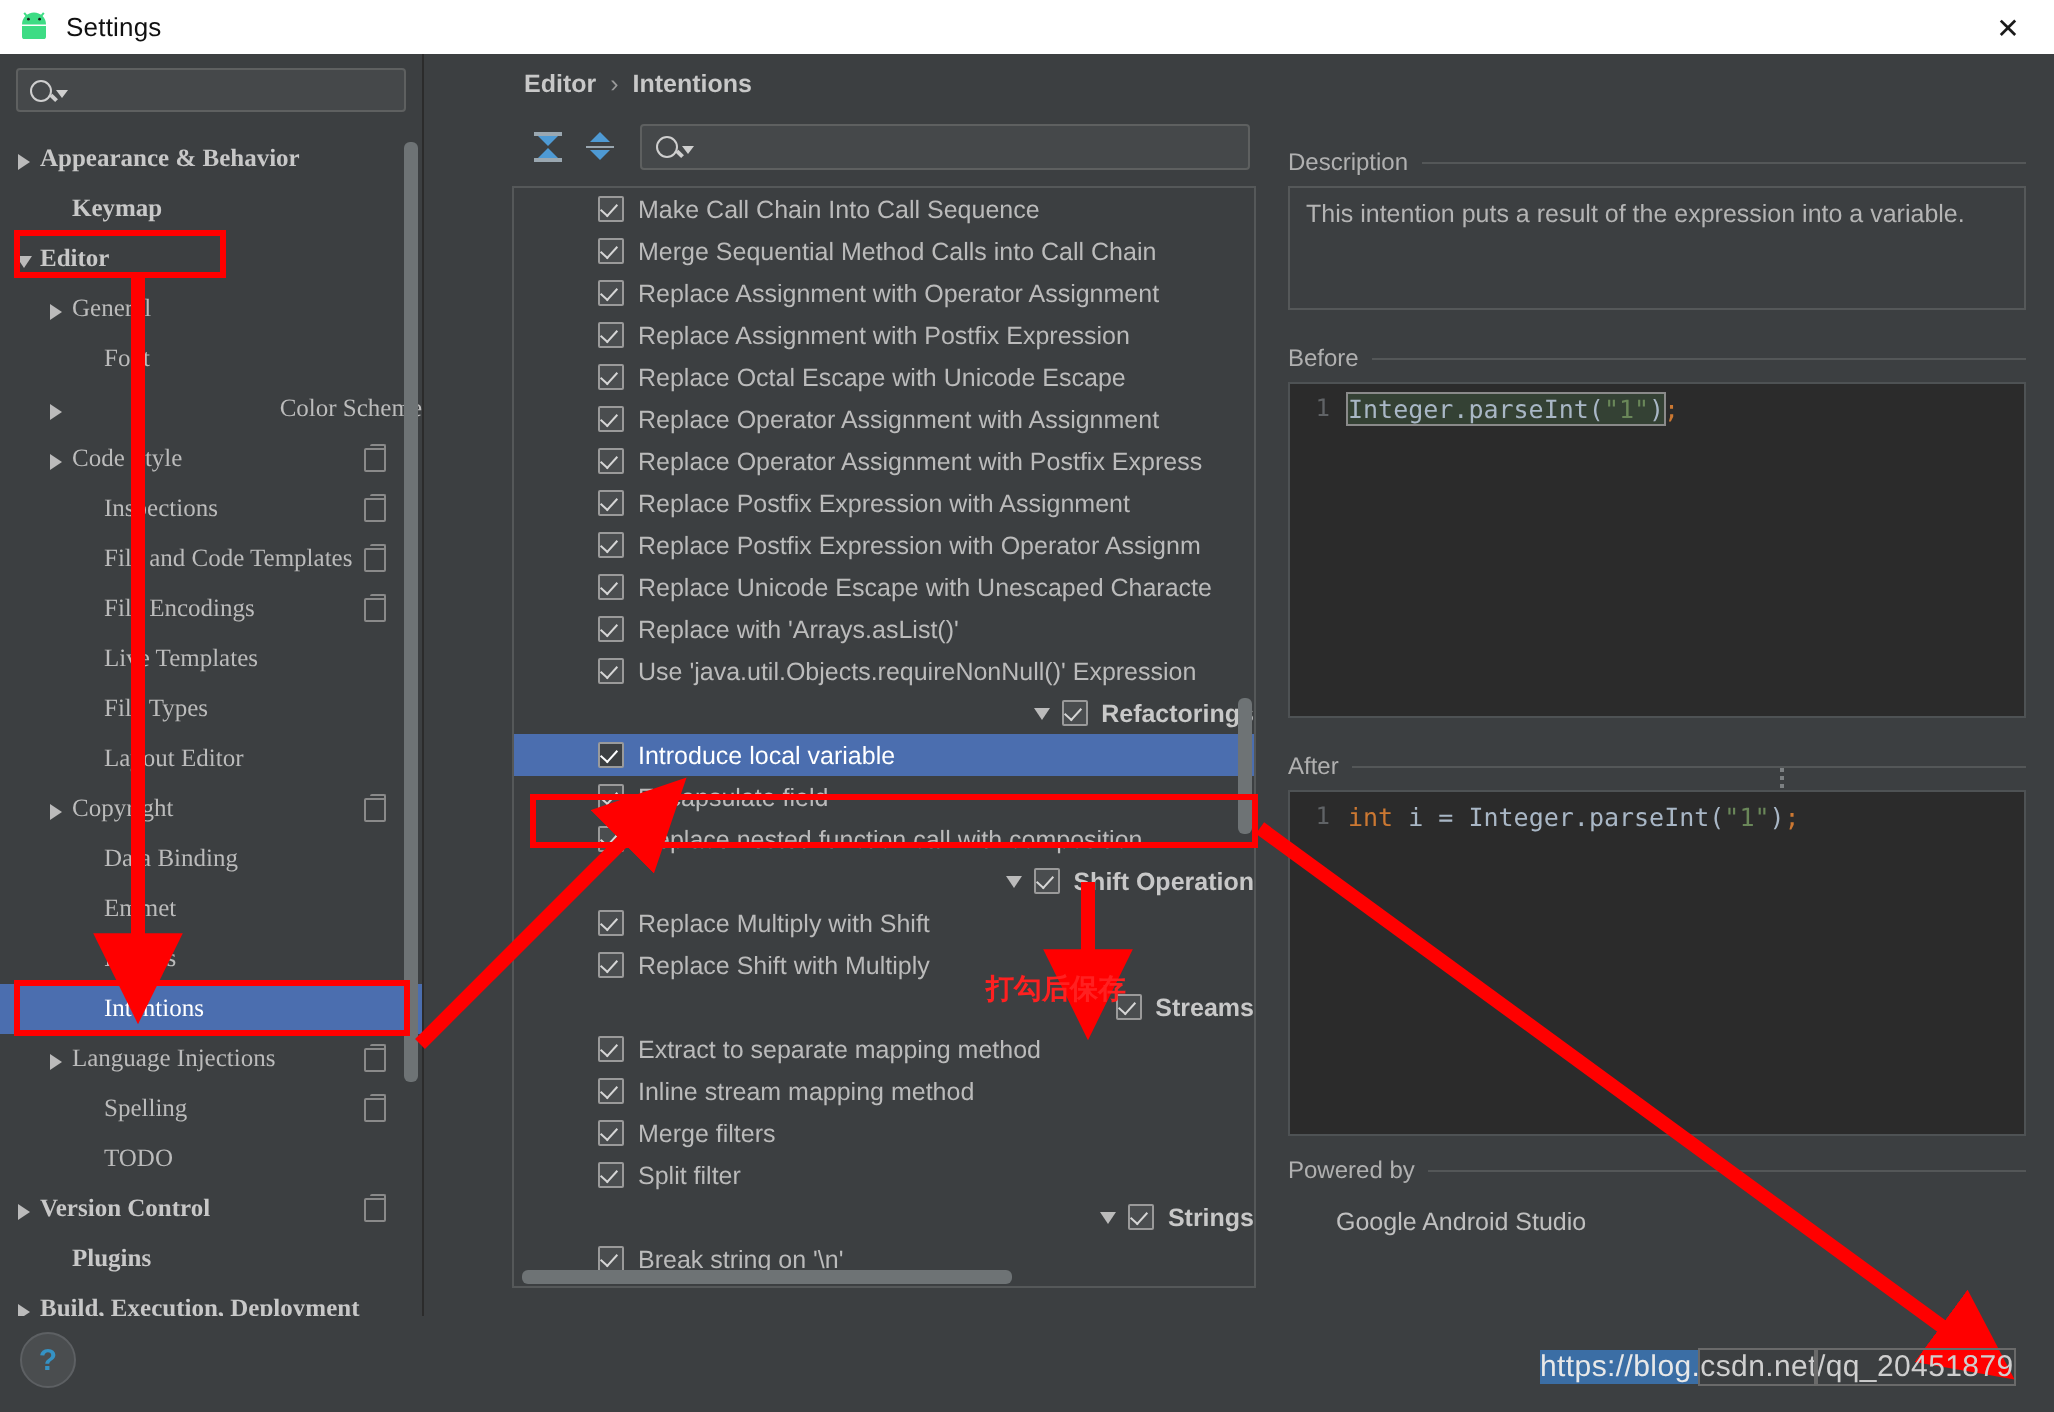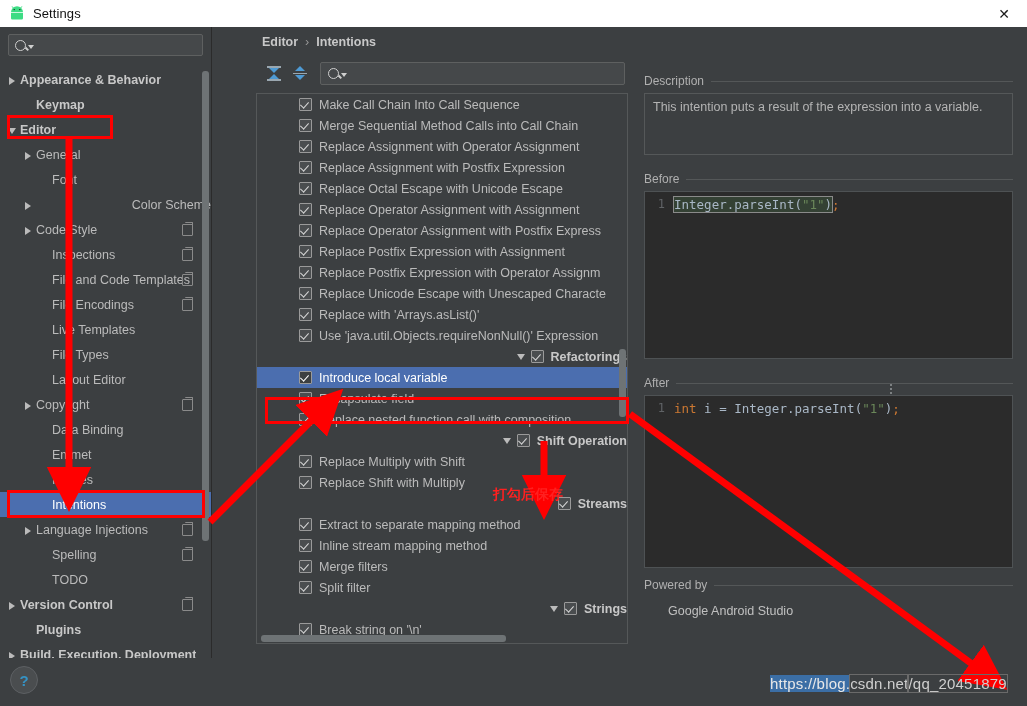--- a/index.html
+++ b/index.html
@@ -27,20 +27,21 @@
     width:46px;height:27px;display:flex;align-items:center;justify-content:center;
     font-size:14px;color:#1a1a1a;
   }
   
   #frame{position:absolute;top:27px;left:0;right:0;bottom:0;background:#3c3f41;}
   
   #left{
     position:absolute;left:0;top:0;width:212px;bottom:0;
     background:#3c3f41;border-right:1px solid #2b2b2b;
     box-sizing:border-box;
+    font-family:Liberation Serif, serif;
   }
   #searchwrap{padding:7px 8px 6px 8px;}
   #searchbox{
     height:22px;background:#45484a;border:1px solid #5e6060;border-radius:2px;
     display:flex;align-items:center;padding:0 6px;box-sizing:border-box;
   }
   .mag{
     width:9px;height:9px;border:1.6px solid #cfcfcf;border-radius:50%;
     position:relative;flex:none;
   }

